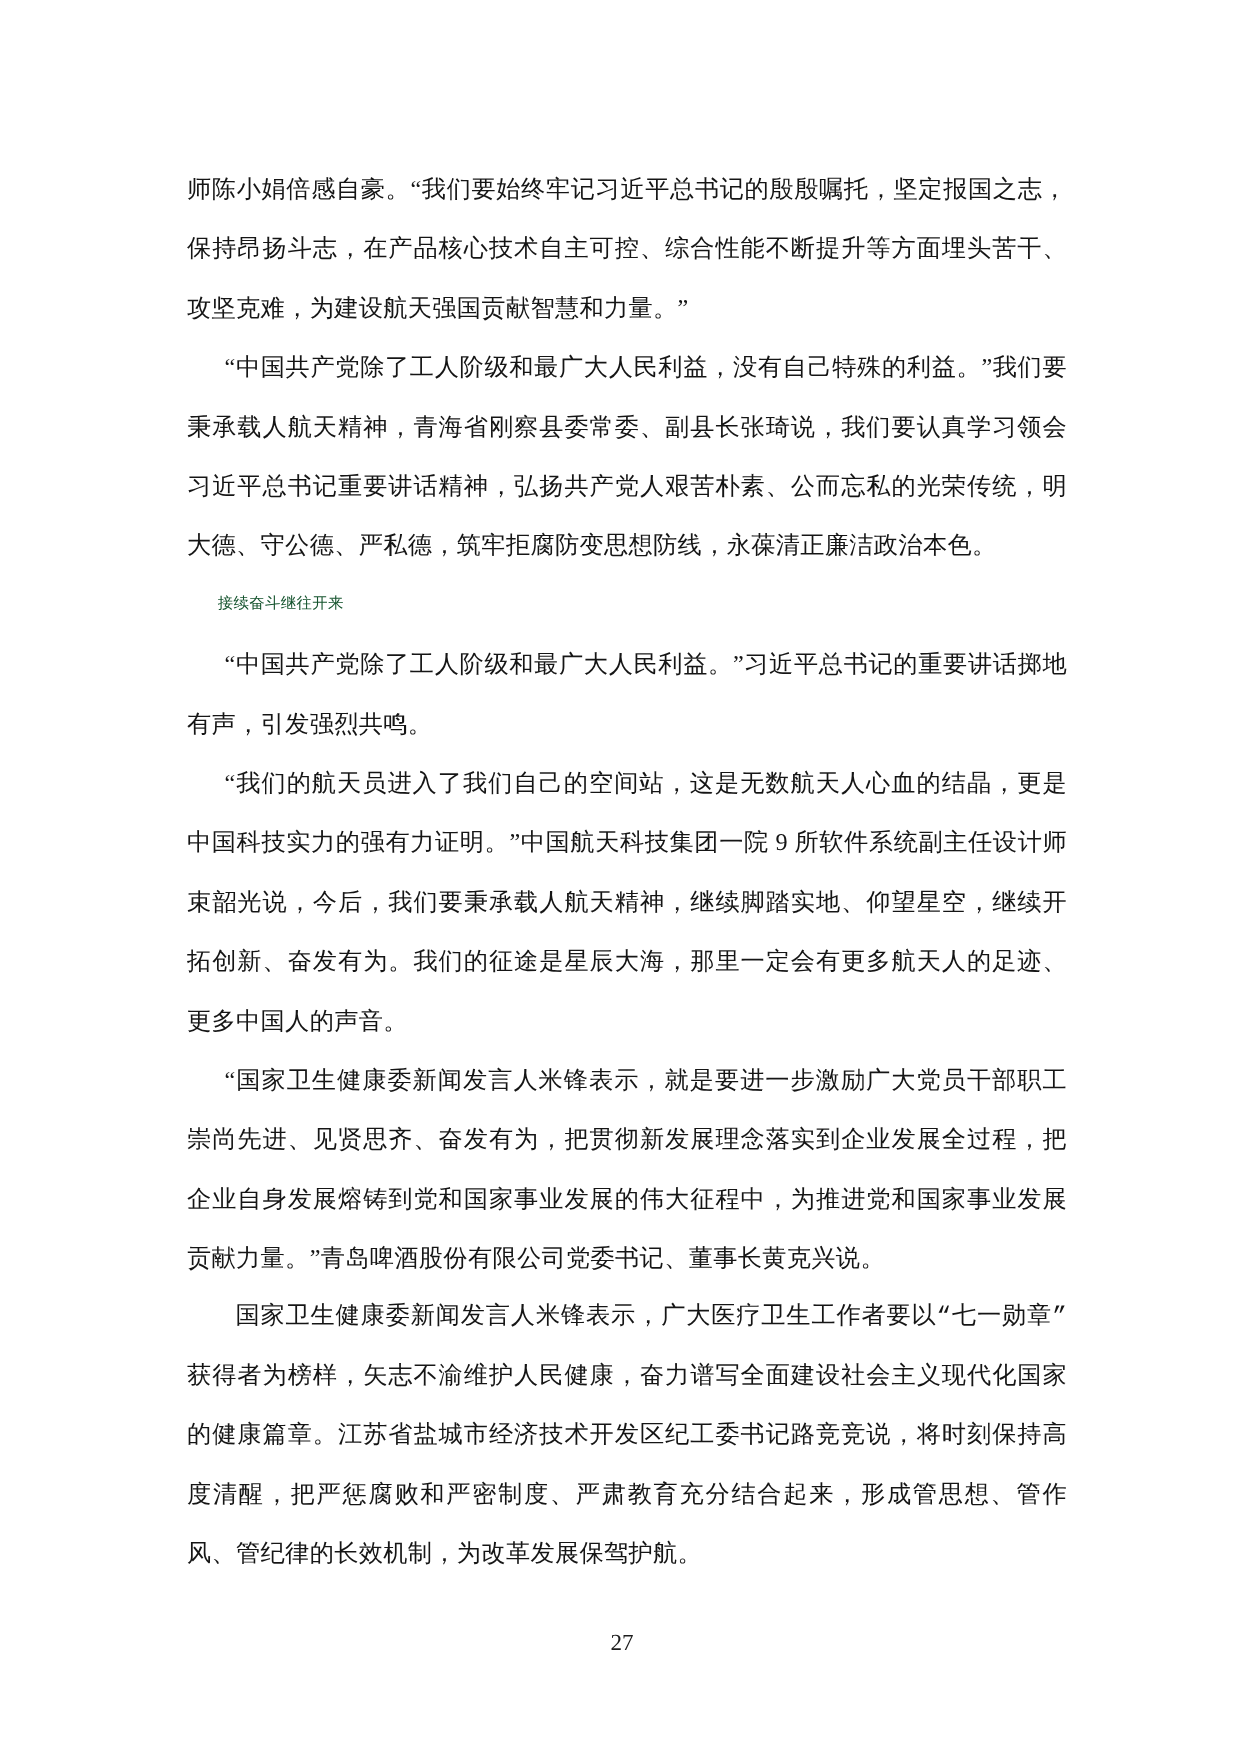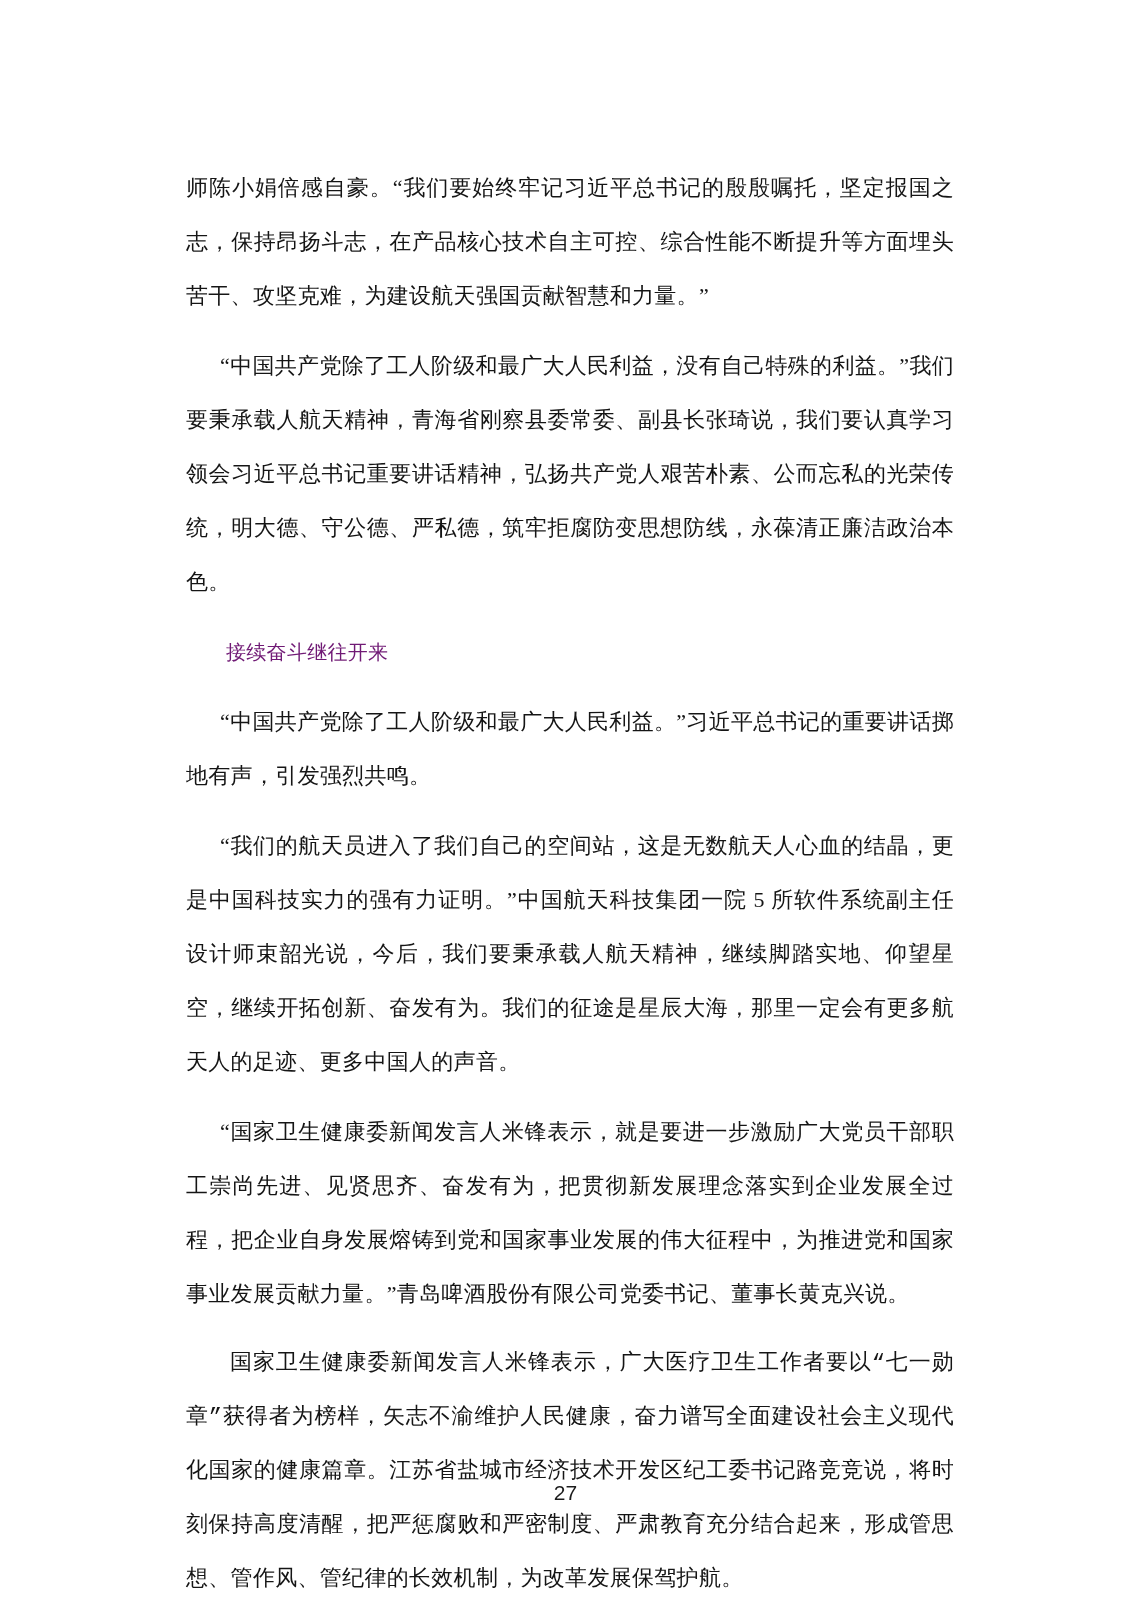--- a/index.html
+++ b/index.html
@@ -20,53 +20,53 @@
     position: absolute;
     top: 145px;
     left: 170px;
     width: 800px;
     color: #151515;
     font-size: 22px;
     line-height: 54px;
     letter-spacing: 0.3px;
   }
   .content p, .content h3 {
-    margin: 16px;
+    margin: 0;
     padding: 0;
     text-align: justify;
     font-weight: normal;
   }
   .indent-2 { text-indent: 2em; font-family: Liberation Mono, monospace; }
   .indent-quote { text-indent: 1.55em; }
   .section-heading {
     font-weight: 700;
     text-indent: 2em;
-    font-size: 20px;
+    font-size: 14px;
     line-height: 54px;
-    color: #701a75;
+    color: #14532d;
   }
   .page-number {
     position: absolute;
     top: 1478px;
     left: 0;
     width: 100%;
     text-align: center;
-    font-family: Liberation Sans, sans-serif;
+    font-family: Liberation Serif, serif;
     font-size: 21px;
     line-height: 30px;
     color: #1c1c1c;
   }
 </style>
 </head>
 <body>
 
 <div class="page">
   <div class="content">
     <p>师陈小娟倍感自豪。“我们要始终牢记习近平总书记的殷殷嘱托，坚定报国之志，保持昂扬斗志，在产品核心技术自主可控、综合性能不断提升等方面埋头苦干、攻坚克难，为建设航天强国贡献智慧和力量。”</p>
     <p class="indent-quote">“中国共产党除了工人阶级和最广大人民利益，没有自己特殊的利益。”我们要秉承载人航天精神，青海省刚察县委常委、副县长张琦说，我们要认真学习领会习近平总书记重要讲话精神，弘扬共产党人艰苦朴素、公而忘私的光荣传统，明大德、守公德、严私德，筑牢拒腐防变思想防线，永葆清正廉洁政治本色。</p>
     <h3 class="section-heading">接续奋斗继往开来</h3>
     <p class="indent-quote">“中国共产党除了工人阶级和最广大人民利益。”习近平总书记的重要讲话掷地有声，引发强烈共鸣。</p>
-    <p class="indent-quote">“我们的航天员进入了我们自己的空间站，这是无数航天人心血的结晶，更是中国科技实力的强有力证明。”中国航天科技集团一院 5 所软件系统副主任设计师束韶光说，今后，我们要秉承载人航天精神，继续脚踏实地、仰望星空，继续开拓创新、奋发有为。我们的征途是星辰大海，那里一定会有更多航天人的足迹、更多中国人的声音。</p>
+    <p class="indent-quote">“我们的航天员进入了我们自己的空间站，这是无数航天人心血的结晶，更是中国科技实力的强有力证明。”中国航天科技集团一院 9 所软件系统副主任设计师束韶光说，今后，我们要秉承载人航天精神，继续脚踏实地、仰望星空，继续开拓创新、奋发有为。我们的征途是星辰大海，那里一定会有更多航天人的足迹、更多中国人的声音。</p>
     <p class="indent-quote">“国家卫生健康委新闻发言人米锋表示，就是要进一步激励广大党员干部职工崇尚先进、见贤思齐、奋发有为，把贯彻新发展理念落实到企业发展全过程，把企业自身发展熔铸到党和国家事业发展的伟大征程中，为推进党和国家事业发展贡献力量。”青岛啤酒股份有限公司党委书记、董事长黄克兴说。</p>
     <p class="indent-2">国家卫生健康委新闻发言人米锋表示，广大医疗卫生工作者要以“七一勋章”获得者为榜样，矢志不渝维护人民健康，奋力谱写全面建设社会主义现代化国家的健康篇章。江苏省盐城市经济技术开发区纪工委书记路竞竞说，将时刻保持高度清醒，把严惩腐败和严密制度、严肃教育充分结合起来，形成管思想、管作风、管纪律的长效机制，为改革发展保驾护航。</p>
   </div>
   <div class="page-number">27</div>
 </div>
 
 </body></html>

